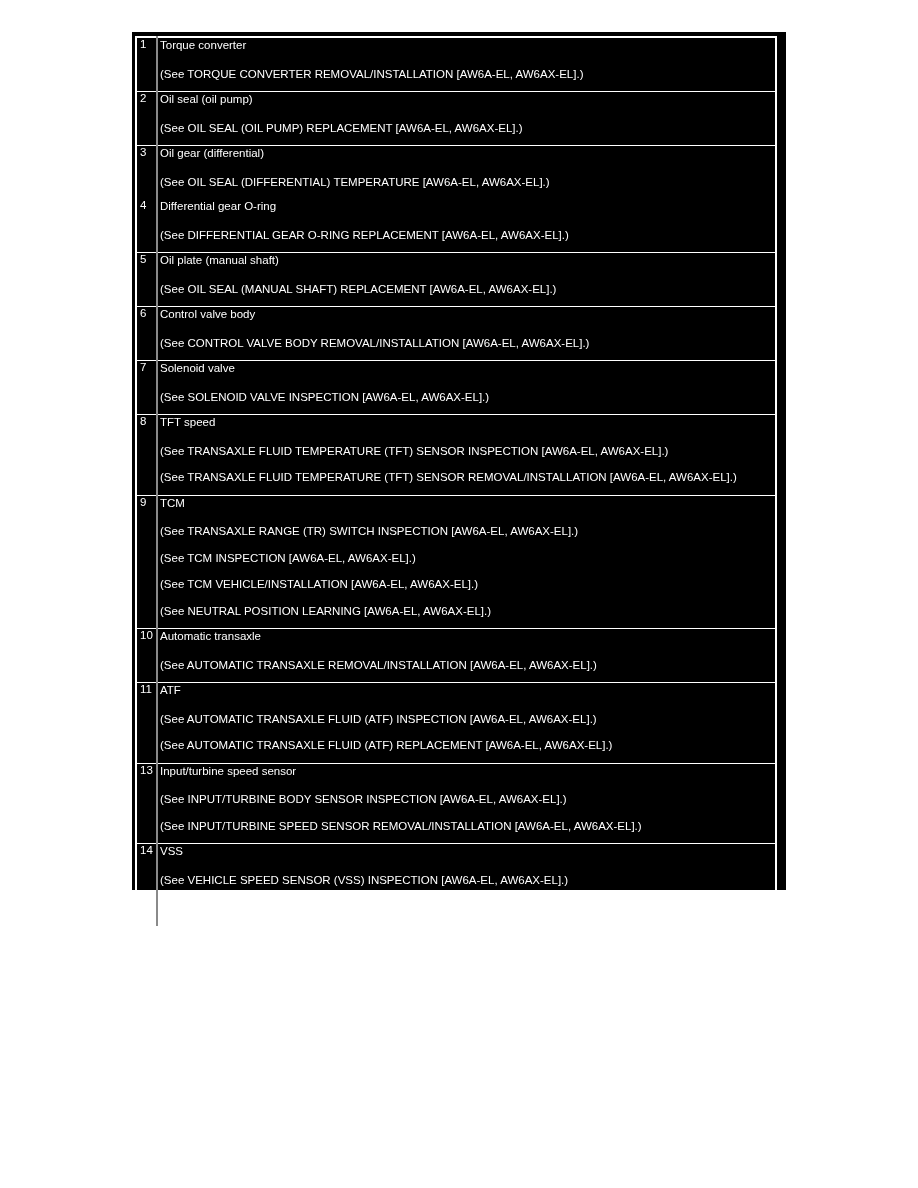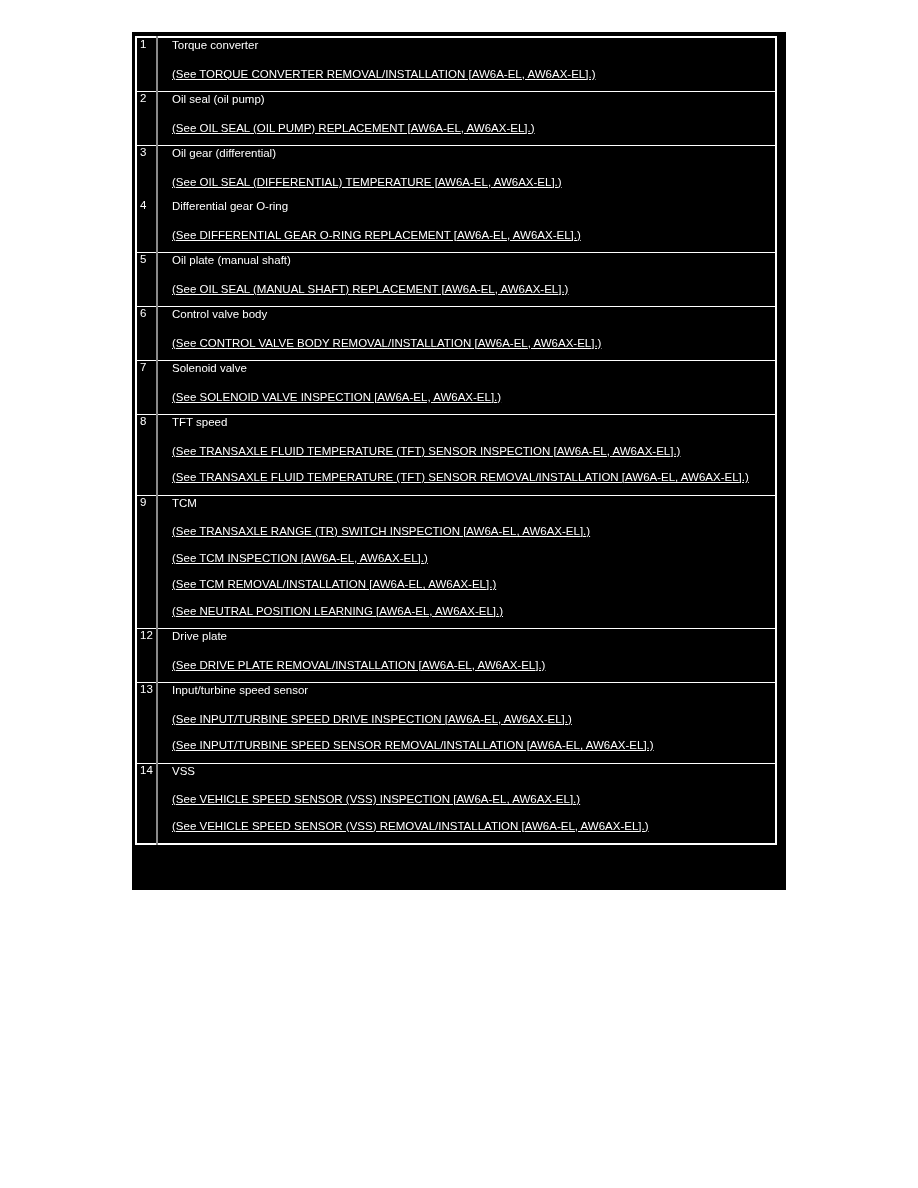--- a/index.html
+++ b/index.html
@@ -16,22 +16,22 @@
     font-size: 11.5px; color: #ffffff;
   }
   table.parts td { padding: 0; vertical-align: top; }
   td.num {
     width: 16px; padding-left: 3px !important;
     border-right: 2px solid #8a8a8a;
   }
   td.body { padding-left: 2px !important; padding-right: 2px !important; }
   tr.grp td { border-top: 1px solid #ffffff; }
   tr.grp.first td { border-top: none; }
-  .line { height: 26.5px; line-height: 13px; white-space: nowrap; padding-top: 1px; box-sizing: border-box; margin-left: 12px; }
-  .line.ref { padding-top: 3px; text-decoration: underline; }
+  .line { height: 26.5px; line-height: 13px; white-space: nowrap; padding-top: 1px; box-sizing: border-box; }
+  .line.ref { padding-top: 3px; }
 </style>
 </head>
 <body>
 
 <div class="frame">
   <table class="parts">
     <tbody id="parts-body">
 
       <tr class="grp first">
         <td class="num">1</td>
@@ -97,40 +97,48 @@
           <div class="line ref">(See TRANSAXLE FLUID TEMPERATURE (TFT) SENSOR REMOVAL/INSTALLATION [AW6A-EL, AW6AX-EL].)</div>
         </td>
       </tr>
 
       <tr class="grp">
         <td class="num">9</td>
         <td class="body">
           <div class="line">TCM</div>
           <div class="line ref">(See TRANSAXLE RANGE (TR) SWITCH INSPECTION [AW6A-EL, AW6AX-EL].)</div>
           <div class="line ref">(See TCM INSPECTION [AW6A-EL, AW6AX-EL].)</div>
-          <div class="line ref">(See TCM REMOVAL/INSTALLATION [AW6A-EL, AW6AX-EL].)</div>
+          <div class="line ref">(See TCM VEHICLE/INSTALLATION [AW6A-EL, AW6AX-EL].)</div>
           <div class="line ref">(See NEUTRAL POSITION LEARNING [AW6A-EL, AW6AX-EL].)</div>
         </td>
       </tr>
 
-
+      <tr class="grp">
+        <td class="num">10</td>
+        <td class="body">
+          <div class="line">Automatic transaxle</div>
+          <div class="line ref">(See AUTOMATIC TRANSAXLE REMOVAL/INSTALLATION [AW6A-EL, AW6AX-EL].)</div>
+        </td>
+      </tr>
 
       <tr class="grp">
-        <td class="num">12</td>
+        <td class="num">11</td>
         <td class="body">
-          <div class="line">Drive plate</div>
-          <div class="line ref">(See DRIVE PLATE REMOVAL/INSTALLATION [AW6A-EL, AW6AX-EL].)</div>
+          <div class="line">ATF</div>
+          <div class="line ref">(See AUTOMATIC TRANSAXLE FLUID (ATF) INSPECTION [AW6A-EL, AW6AX-EL].)</div>
+          <div class="line ref">(See AUTOMATIC TRANSAXLE FLUID (ATF) REPLACEMENT [AW6A-EL, AW6AX-EL].)</div>
         </td>
       </tr>
+
 
       <tr class="grp">
         <td class="num">13</td>
         <td class="body">
           <div class="line">Input/turbine speed sensor</div>
-          <div class="line ref">(See INPUT/TURBINE SPEED DRIVE INSPECTION [AW6A-EL, AW6AX-EL].)</div>
+          <div class="line ref">(See INPUT/TURBINE BODY SENSOR INSPECTION [AW6A-EL, AW6AX-EL].)</div>
           <div class="line ref">(See INPUT/TURBINE SPEED SENSOR REMOVAL/INSTALLATION [AW6A-EL, AW6AX-EL].)</div>
         </td>
       </tr>
 
       <tr class="grp">
         <td class="num">14</td>
         <td class="body">
           <div class="line">VSS</div>
           <div class="line ref">(See VEHICLE SPEED SENSOR (VSS) INSPECTION [AW6A-EL, AW6AX-EL].)</div>
           <div class="line ref">(See VEHICLE SPEED SENSOR (VSS) REMOVAL/INSTALLATION [AW6A-EL, AW6AX-EL].)</div>

